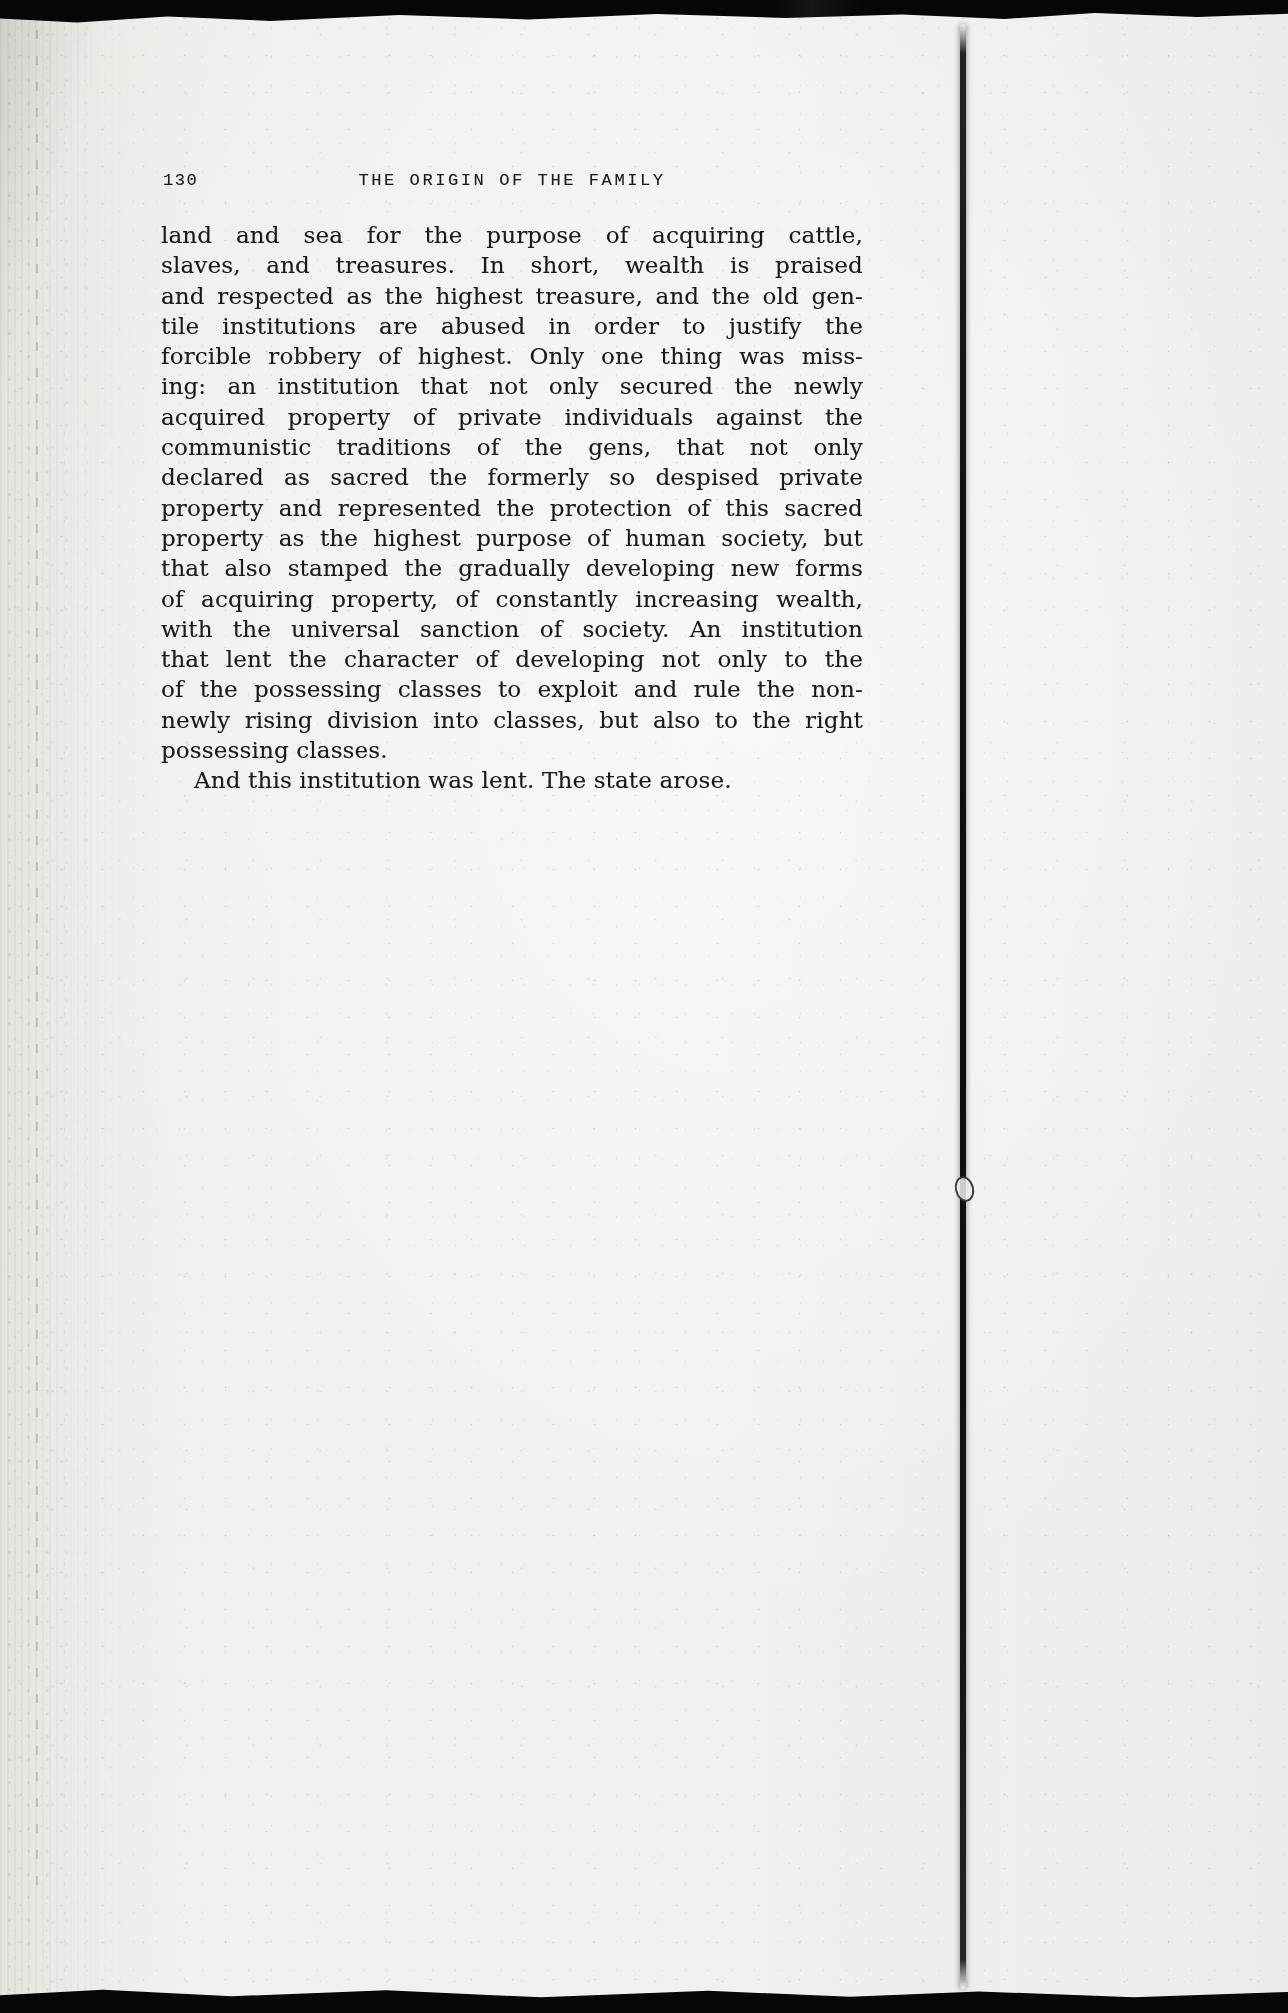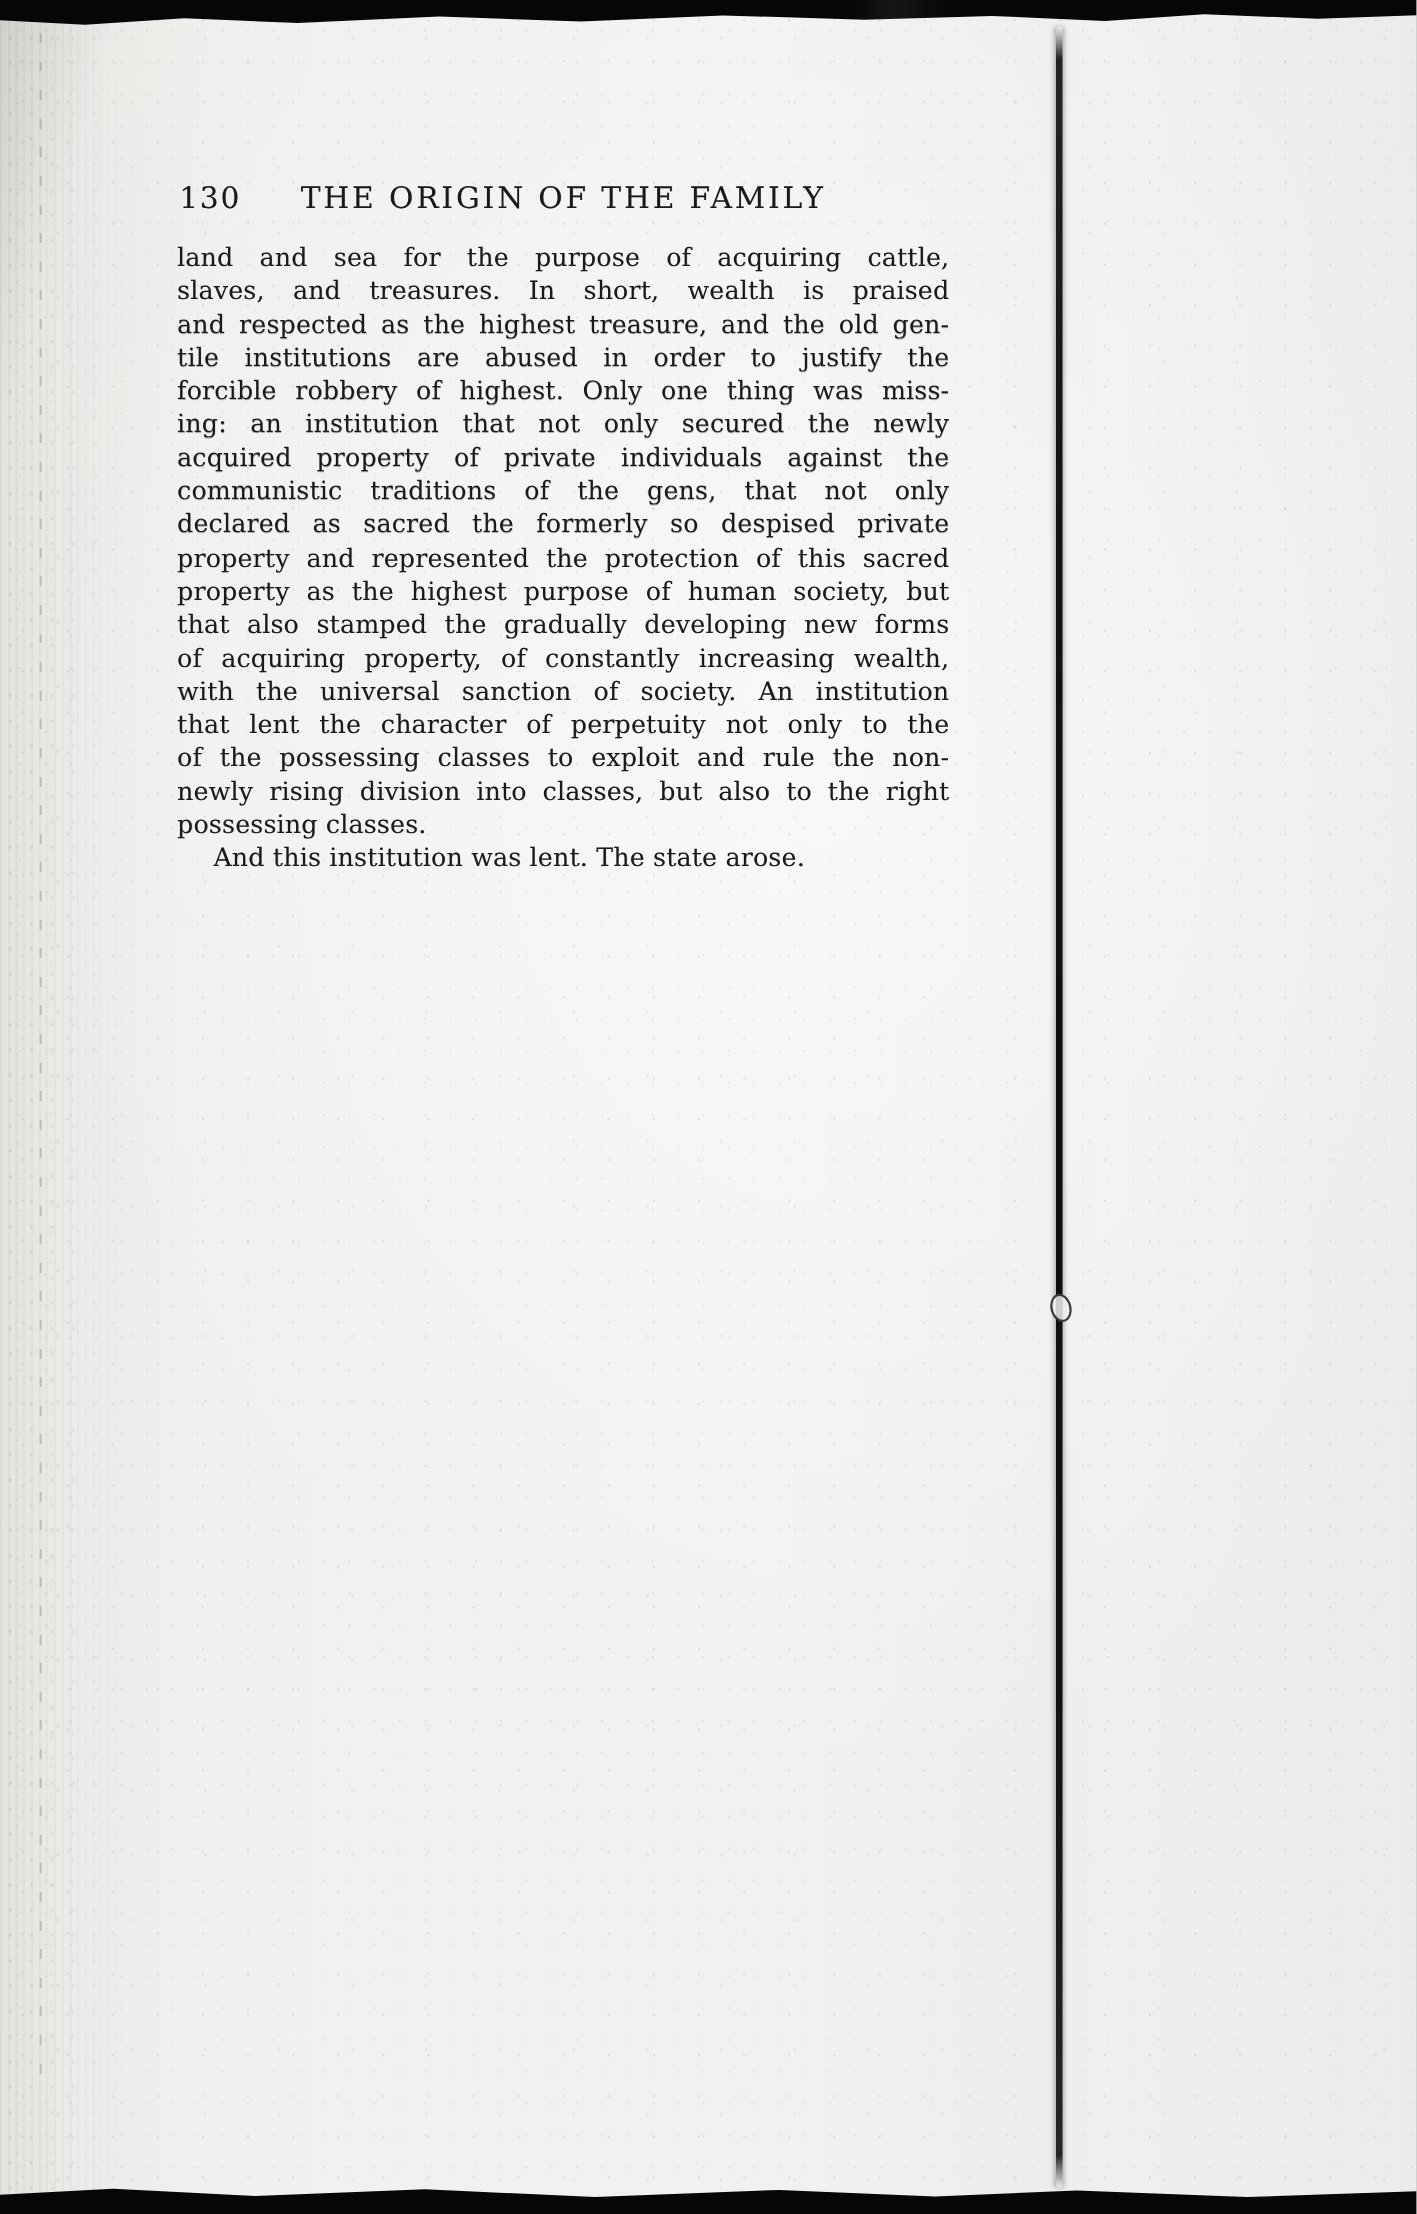--- a/index.html
+++ b/index.html
@@ -94,22 +94,23 @@
     position: absolute;
     left: 161px; top: 166px;
     width: 702px;
     color: #191a1c;
     text-shadow: 0.25px 0.25px 0 rgba(25,25,28,0.32);
   }
   .header-row {
     position: relative;
     height: 30px;
     margin-bottom: 24px;
-    font-size: 27px;
+    font-size: 17px;
     line-height: 30px;
+    font-family: Liberation Mono, monospace;
   }
   .page-number {
     position: absolute;
     left: 2px; top: 0;
     letter-spacing: 1.5px;
   }
   .running-title {
     display: block;
     text-align: center;
     letter-spacing: 2.6px;
@@ -165,21 +166,21 @@
       <div class="line">forcible robbery of highest. Only one thing was miss-</div>
       <div class="line">ing: an institution that not only secured the newly</div>
       <div class="line">acquired property of private individuals against the</div>
       <div class="line">communistic traditions of the gens, that not only</div>
       <div class="line">declared as sacred the formerly so despised private</div>
       <div class="line">property and represented the protection of this sacred</div>
       <div class="line">property as the highest purpose of human society, but</div>
       <div class="line">that also stamped the gradually developing new forms</div>
       <div class="line">of acquiring property, of constantly increasing wealth,</div>
       <div class="line">with the universal sanction of society. An institution</div>
-      <div class="line">that lent the character of perpetuity not only to the</div>
+      <div class="line">that lent the character of developing not only to the</div>
       <div class="line">of the possessing classes to exploit and rule the non-</div>
       <div class="line">newly rising division into classes, but also to the right</div>
       <div class="line para-end">possessing classes.</div>
       <div class="line para2 para-end">And this institution was lent. The state arose.</div>
     </div>
 
   </div>
 
 </div>
 

